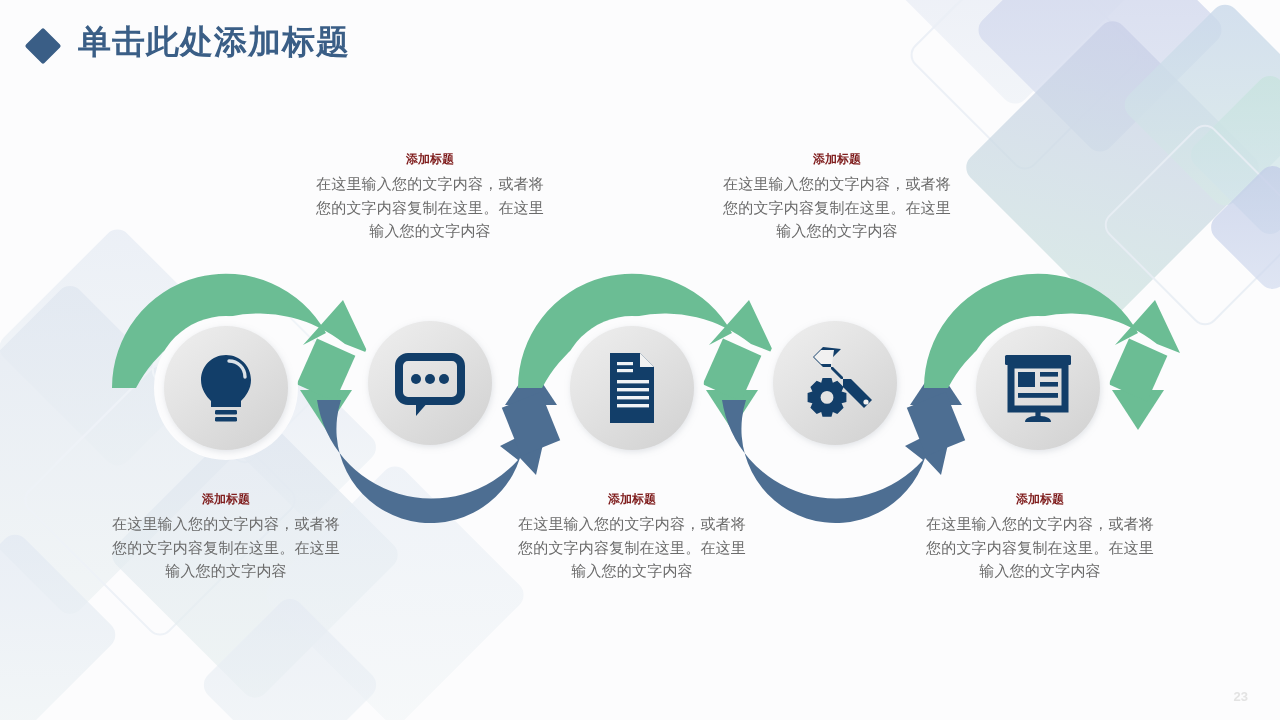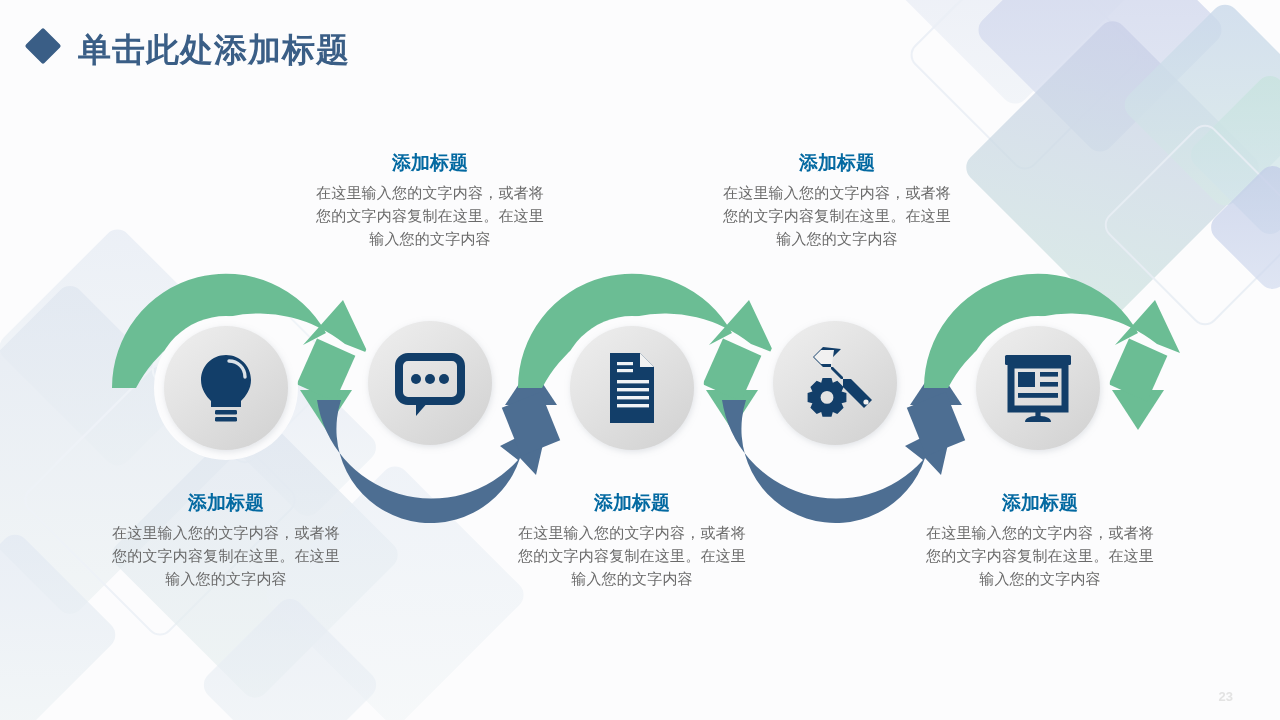--- a/index.html
+++ b/index.html
@@ -60,37 +60,36 @@
   
   #header { position:absolute; left:0; top:0; width:100%; height:90px; }
   #title-diamond {
     position:absolute; left:30px; top:33px; width:26px; height:26px;
     background:#3a5e86; transform:rotate(45deg); border-radius:2px;
   }
   #title-text {
     position:absolute; left:78px; top:20px;
     font-size:33px; font-weight:bold; color:#3a5e86; letter-spacing:1px;
     white-space:nowrap;
-    margin-top:8px;
   }
 
   
   #process-svg { position:absolute; left:0; top:0; width:1280px; height:720px; }
 
   
   .textblock { position:absolute; width:230px; text-align:center; }
   .tb-title {
-    font-size:19px; font-weight:bold; color:#0369a1; margin-bottom:6px; line-height:1.2;
+    font-size:12px; font-weight:bold; color:#7f1d1d; margin-bottom:6px; line-height:1.2;
   }
   .tb-body {
     font-size:15px; color:#6a6a6a; line-height:1.55; letter-spacing:.2px;
   }
 
   #page-number {
-    position:absolute; right:47px; bottom:16px;
+    position:absolute; right:32px; bottom:16px;
     font-size:13px; color:#e3e3e3; font-weight:bold;
   }
 </style>
 </head>
 <body>
 
 <div id="slide">
 
   <div class="bg-layer">
     <div class="deco tr5"></div>

